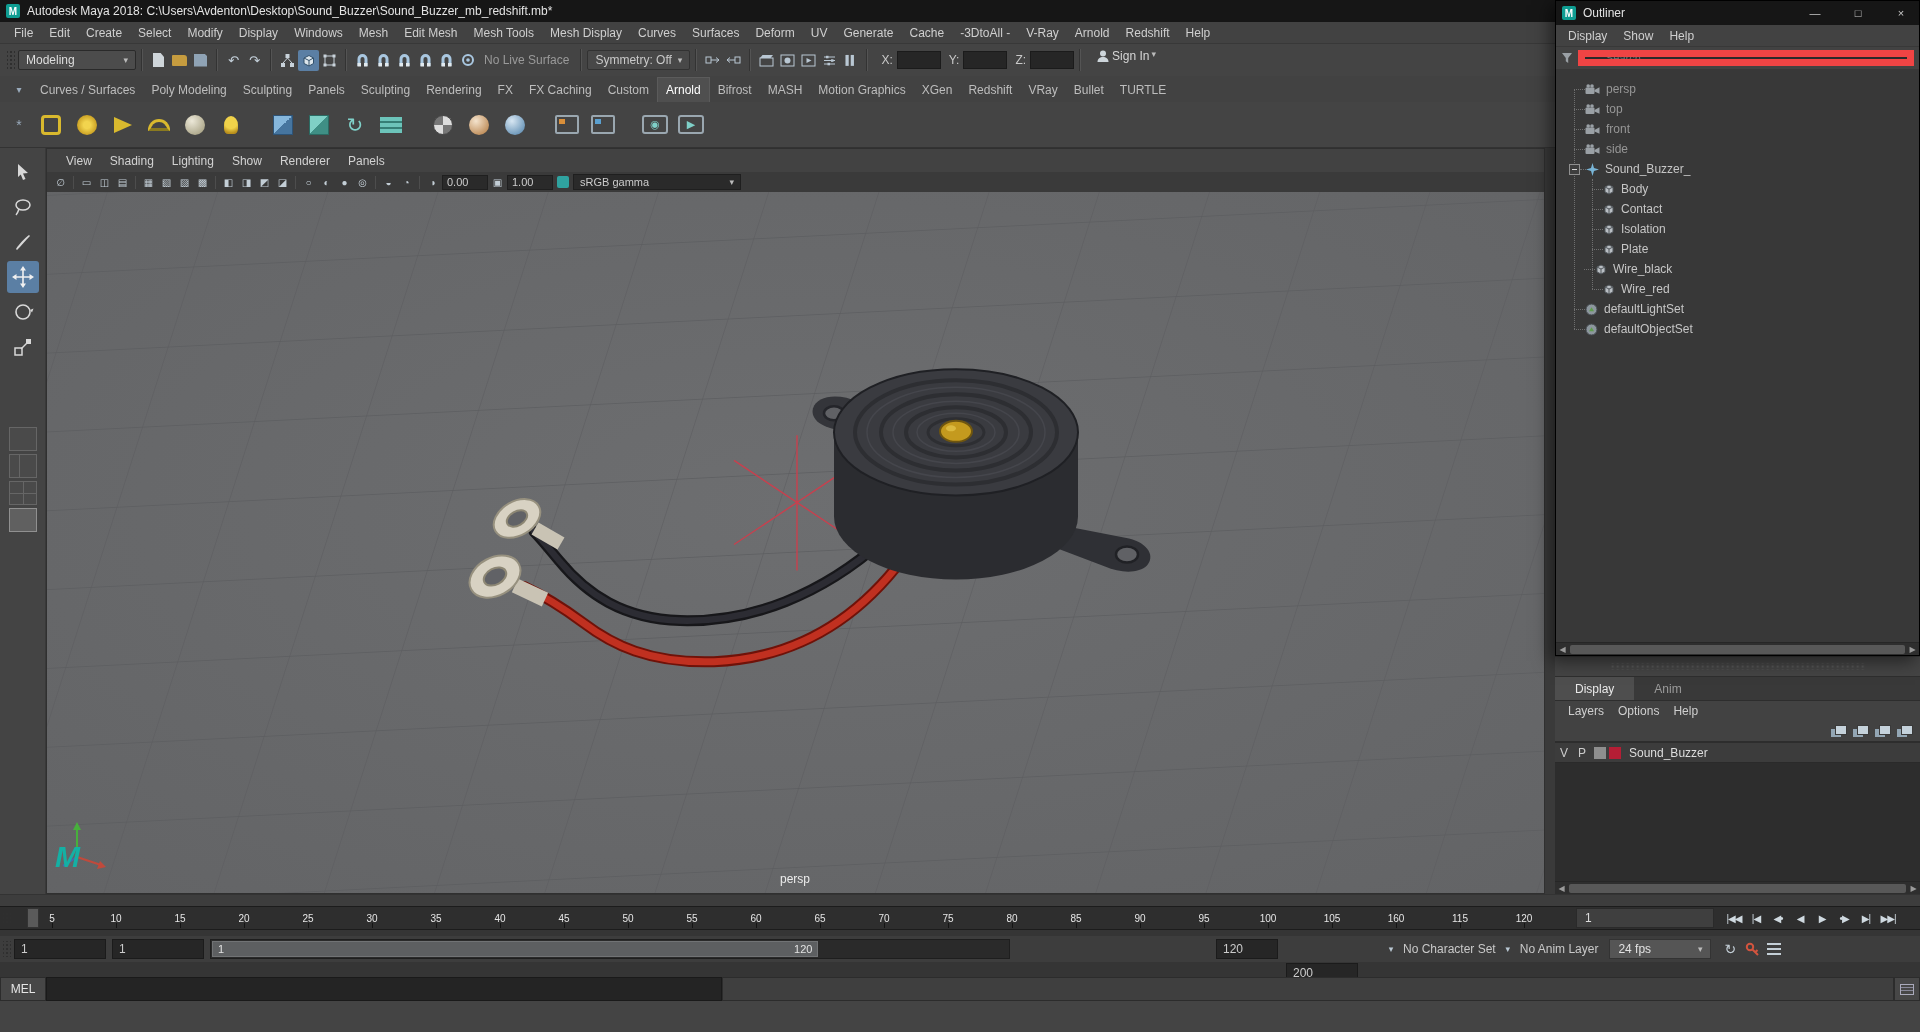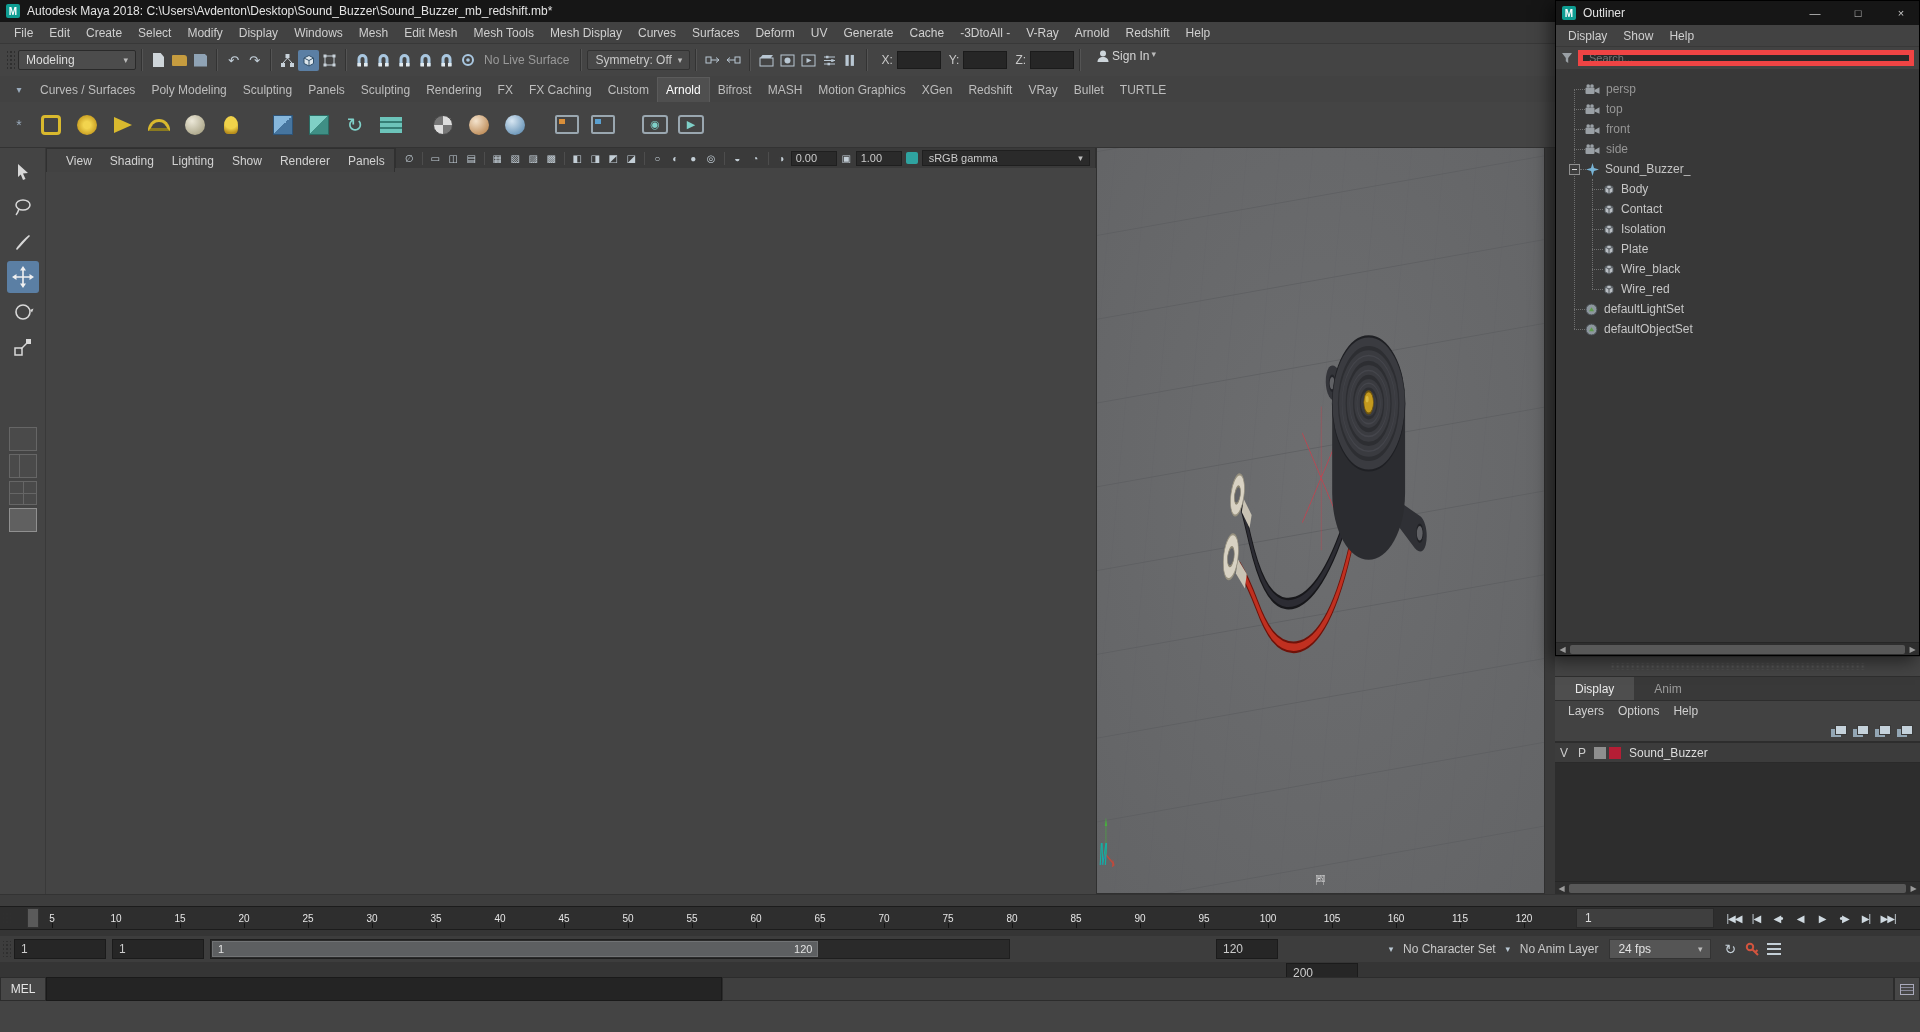--- a/index.html
+++ b/index.html
@@ -55,21 +55,21 @@
 
 .mainrow{height:746px;display:flex}
 .toolbox{width:46px;background:#444;border-right:1px solid #393939;display:flex;flex-direction:column;align-items:center;padding-top:8px;gap:3px}
 .tool{width:32px;height:32px;border-radius:3px;display:flex;align-items:center;justify-content:center;flex:none}
 .tool.active{background:#5b7fa4}
 .toolspacer{height:58px}
 .lob{width:28px;height:24px;border:1px solid #666;background:#4a4a4a;flex:none}
 .lob.v2{background:linear-gradient(90deg,#666,#666) 9px 0/1px 100% no-repeat,#4a4a4a}
 .lob.v3{background:linear-gradient(#666,#666) 0 11px/100% 1px no-repeat,linear-gradient(90deg,#666,#666) 13px 0/1px 100% no-repeat,#4a4a4a}
 .lob.active{background:#606060;border-color:#909090}
-.viewport{width:1499px;display:flex;flex-direction:row}
+.viewport{width:1499px;display:flex;flex-direction:column}
 .vpmenus{height:24px;background:#424242;display:flex;align-items:center;padding-left:10px;border:1px solid #303030;border-bottom:none}
 .vpmenus span{padding:0 9px;color:#d2d2d2}
 .vpicons{height:20px;background:#3a3a3a;display:flex;align-items:center;padding:0 5px;gap:1px;border-left:1px solid #303030;border-right:1px solid #303030}
 .vi{min-width:17px;height:16px;font-size:10px;color:#c3ced6;display:flex;align-items:center;justify-content:center;flex:none}
 .vsep{width:1px;height:13px;background:#2b2b2b;border-right:1px solid #4d4d4d;margin:0 3px;flex:none}
 .vfield{width:46px;height:15px;background:#2a2a2a;color:#ccc;font-size:11px;border:1px solid #1f1f1f;padding:0 4px;display:flex;align-items:center;flex:none}
 .csicon{width:12px;height:12px;background:#2fa3a0;border-radius:2px;flex:none;margin:0 3px}
 .vselect{width:168px;height:16px;background:#2a2a2a;border:1px solid #1f1f1f;display:flex;align-items:center;justify-content:space-between;padding:0 6px;font-size:11px;color:#ccc;flex:none}
 .vp3d{flex:1;position:relative;border:1px solid #303030;border-top:none;overflow:hidden;background:#68696b}
 .scene{position:absolute;left:0;top:0;width:100%;height:100%}
@@ -99,21 +99,21 @@
 .sthumb{flex:1;height:9px;background:#585858;border-radius:2px;margin:0 1px}
 
 .outliner{position:absolute;left:1555px;top:0;width:365px;height:656px;background:#3e3e3e;border:1px solid #000;box-shadow:-5px 5px 16px rgba(0,0,0,.5);display:flex;flex-direction:column;z-index:30}
 .owbar{height:24px;background:#161616;display:flex;align-items:center;gap:7px;padding-left:6px}
 .owbar .title{color:#e2e2e2}
 .owsp{flex:1}
 .owbtn{width:36px;height:24px;display:flex;align-items:center;justify-content:center;color:#c9c9c9;font-size:11px}
 .omenus{height:22px;background:#424242;display:flex;align-items:center;padding-left:4px;border-bottom:1px solid #383838}
 .omenus span{padding:0 8px;color:#cfcfcf}
 .osearch{height:22px;background:#424242;display:flex;align-items:center;gap:5px;padding:0 5px}
-.osearch input{flex:1;height:16px;background:#2a2a2a;border:5px solid #ef4444;color:#aaa;font-size:11px;padding:0 6px}
+.osearch input{flex:1;height:16px;background:#2a2a2a;border:7px solid #ef4444;color:#aaa;font-size:11px;padding:0 21px}
 .otree{flex:1;background:#383838;position:relative;padding-top:10px;overflow:hidden}
 .orow{height:20px;display:flex;align-items:center}
 .oicon{display:flex;flex:none}
 .olabel{margin-left:6px;color:#c6c6c6;white-space:nowrap}
 .olabel.dim{color:#969696}
 .tline{position:absolute;border-left:1px dotted #6f6f6f;width:0}
 .stub{border-top:1px dotted #6f6f6f;height:0;flex:none}
 .exp{width:11px;height:11px;border:1px solid #909090;background:#3e3e3e;position:relative;flex:none}
 .exp::after{content:"";position:absolute;left:2px;right:2px;top:4px;border-top:1px solid #d5d5d5}
 
@@ -824,21 +824,21 @@
       <div class="orow" style="padding-left:36px">
         <span class="stub" style="width:11px"></span>
         <span class="oicon">
             <svg width="12" height="12" viewBox="0 0 12 12">
               <path d="M2 4 L6 2 L10 4 L10 9 L6 11 L2 9 Z" fill="#b9bec3" stroke="#51565b"></path>
               <path d="M2 4 L6 6 L10 4 M6 6 V11" stroke="#51565b" fill="none"></path>
             </svg>
           </span>
         <span class="olabel">Plate</span>
       </div>
-      <div class="orow" style="padding-left:36px">
+      <div class="orow" style="padding-left:28px">
         <span class="stub" style="width:11px"></span>
         <span class="oicon">
             <svg width="12" height="12" viewBox="0 0 12 12">
               <path d="M2 4 L6 2 L10 4 L10 9 L6 11 L2 9 Z" fill="#b9bec3" stroke="#51565b"></path>
               <path d="M2 4 L6 6 L10 4 M6 6 V11" stroke="#51565b" fill="none"></path>
             </svg>
           </span>
         <span class="olabel">Wire_black</span>
       </div>
       <div class="orow" style="padding-left:36px">

